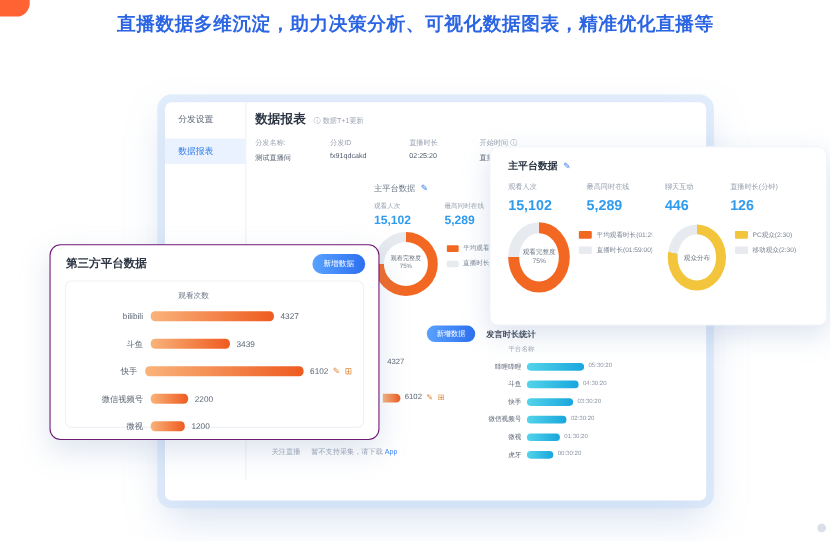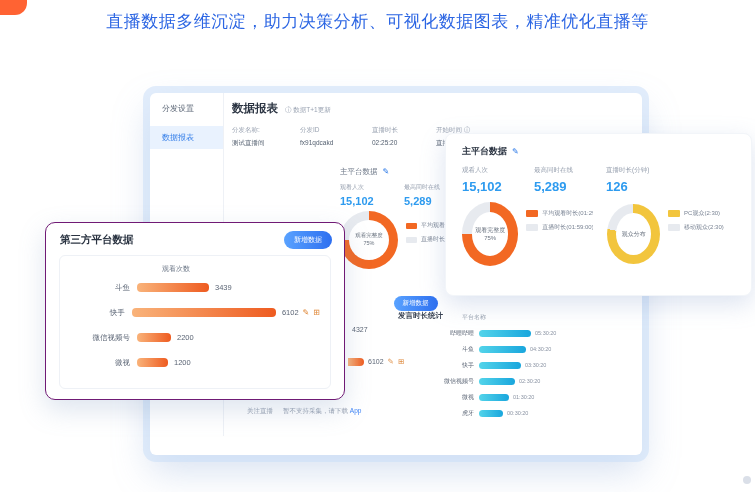--- a/index.html
+++ b/index.html
@@ -3,21 +3,21 @@
 <meta charset="utf-8">
 <style>
   * { margin:0; padding:0; box-sizing:border-box; }
   html,body { background:#fff; }
   body { font-family:"Liberation Sans", sans-serif; }
   #stage { position:relative; width:755px; height:492px; background:#fff; overflow:hidden; }
 
   
   .corner-shape { position:absolute; left:0; top:0; width:27px; height:15px; background:#FF6333; border-radius:0 0 12px 0; }
   .corner-dot { position:absolute; left:743px; top:476px; width:8px; height:8px; border-radius:50%; background:#DADFE8; }
-  .headline { position:absolute; top:10px; left:0; width:100%; text-align:center; font-size:17px; font-weight:normal; color:#2B65E3; letter-spacing:0.5px; }
+  .headline { position:absolute; top:10px; left:0; width:100%; text-align:center; font-size:17px; font-weight:bold; color:#2B65E3; letter-spacing:0.5px; }
 
   
   .window { position:absolute; left:150px; top:93px; width:492px; height:362px; background:#fff; border-radius:6px;
             box-shadow:0 0 0 7px rgba(203,222,247,.55), 0 16px 36px rgba(140,170,215,.35); }
   .win-header { height:19px; background:#0A6AE4; border-radius:6px 6px 0 0; display:flex; align-items:center; padding:0 10px; position:relative; }
   .brand { color:#fff; font-size:9px; font-weight:bold; letter-spacing:.4px; z-index:2; }
   .brand-suffix { color:#fff; font-size:8px; margin-left:4px; z-index:2; }
   .win-title { position:absolute; left:0; right:0; text-align:center; font-size:7px; color:#E8F1FE; }
   .win-body { position:relative; height:343px; }
   .sidebar { position:absolute; left:0; top:0; bottom:0; width:74px; border-right:1px solid #EEF1F6; }
@@ -49,21 +49,21 @@
   .legend .sw { width:11px; height:6px; border-radius:1px; margin-right:4px; flex:0 0 auto; }
   .legend .tx { font-size:6px; color:#7A8494; }
 
   .bk-donut { position:absolute; left:116px; top:118px; display:flex; }
   .bk-donut .donut { width:58px; height:58px; }
   .bk-donut .hole { inset:9px; font-size:5.5px; color:#6B7480; line-height:1.4; }
   .bk-donut .legend { margin-left:8px; margin-top:10px; width:76px; overflow:hidden; }
 
   .pill-btn { display:inline-block; padding:3px 9px; font-size:6.5px; color:#fff; border-radius:10px;
               background:linear-gradient(90deg,#59A2FF,#2D6FF0); cursor:pointer; }
-  .dur-row { position:absolute; left:164px; top:203px; display:flex; align-items:center;flex-direction:column; }
+  .dur-row { position:absolute; left:164px; top:203px; display:flex; align-items:center; }
   .dur-title { font-size:7.5px; color:#3A4454; margin-left:10px; font-weight:bold; }
 
   .dur-table { position:absolute; left:198px; top:220px; width:150px; }
   .dur-table .hdr { font-size:6px; color:#9AA3B0; margin-left:40px; margin-bottom:3px; }
   .dt-row { display:flex; align-items:center; height:16px; }
   .dt-row .lbl { width:52px; text-align:right; font-size:6px; color:#5A6474; }
   .dt-row .bar { height:7px; border-radius:3.5px; margin-left:5px; background:linear-gradient(90deg,#53D4EA,#19A6DD); }
   .dt-row .val { font-size:5.5px; color:#8A93A3; margin-left:4px; }
 
   .orange-bar { background:linear-gradient(90deg,#F9B37A,#EE5B20); border-radius:4px; }
@@ -245,20 +245,24 @@
     <div class="cm-stats">
       <div class="col">
         <div class="lbl">观看人次</div>
         <div class="val">15,102</div>
       </div>
       <div class="col">
         <div class="lbl">最高同时在线</div>
         <div class="val">5,289</div>
       </div>
       <div class="col">
+        <div class="lbl">聊天互动</div>
+        <div class="val">446</div>
+      </div>
+      <div class="col">
         <div class="lbl">直播时长(分钟)</div>
         <div class="val">126</div>
       </div>
     </div>
     <div class="cm-donuts">
       <div class="donut d1" style="background:conic-gradient(#F26823 0 75%, #E7EAEF 75% 100%)">
         <div class="hole">
           <span>观看完整度</span>
           <span>75%</span>
         </div>
@@ -290,20 +294,25 @@
       </div>
     </div>
   </div>
 
   <div class="card-platform">
     <div class="hd">第三方平台数据</div>
     <span class="pill-btn">新增数据</span>
     <div class="pc-panel">
       <div class="pc-header">观看次数</div>
       <div class="pc-row">
+        <span class="lbl">bilibili</span>
+        <span class="bar orange-bar" style="width:112px"></span>
+        <span class="val">4327</span>
+      </div>
+      <div class="pc-row">
         <span class="lbl">斗鱼</span>
         <span class="bar orange-bar" style="width:72px"></span>
         <span class="val">3439</span>
       </div>
       <div class="pc-row">
         <span class="lbl">快手</span>
         <span class="bar orange-bar" style="width:158px"></span>
         <span class="val">6102</span>
         <span class="pc-ic">✎</span>
         <span class="pc-ic">⊞</span>

